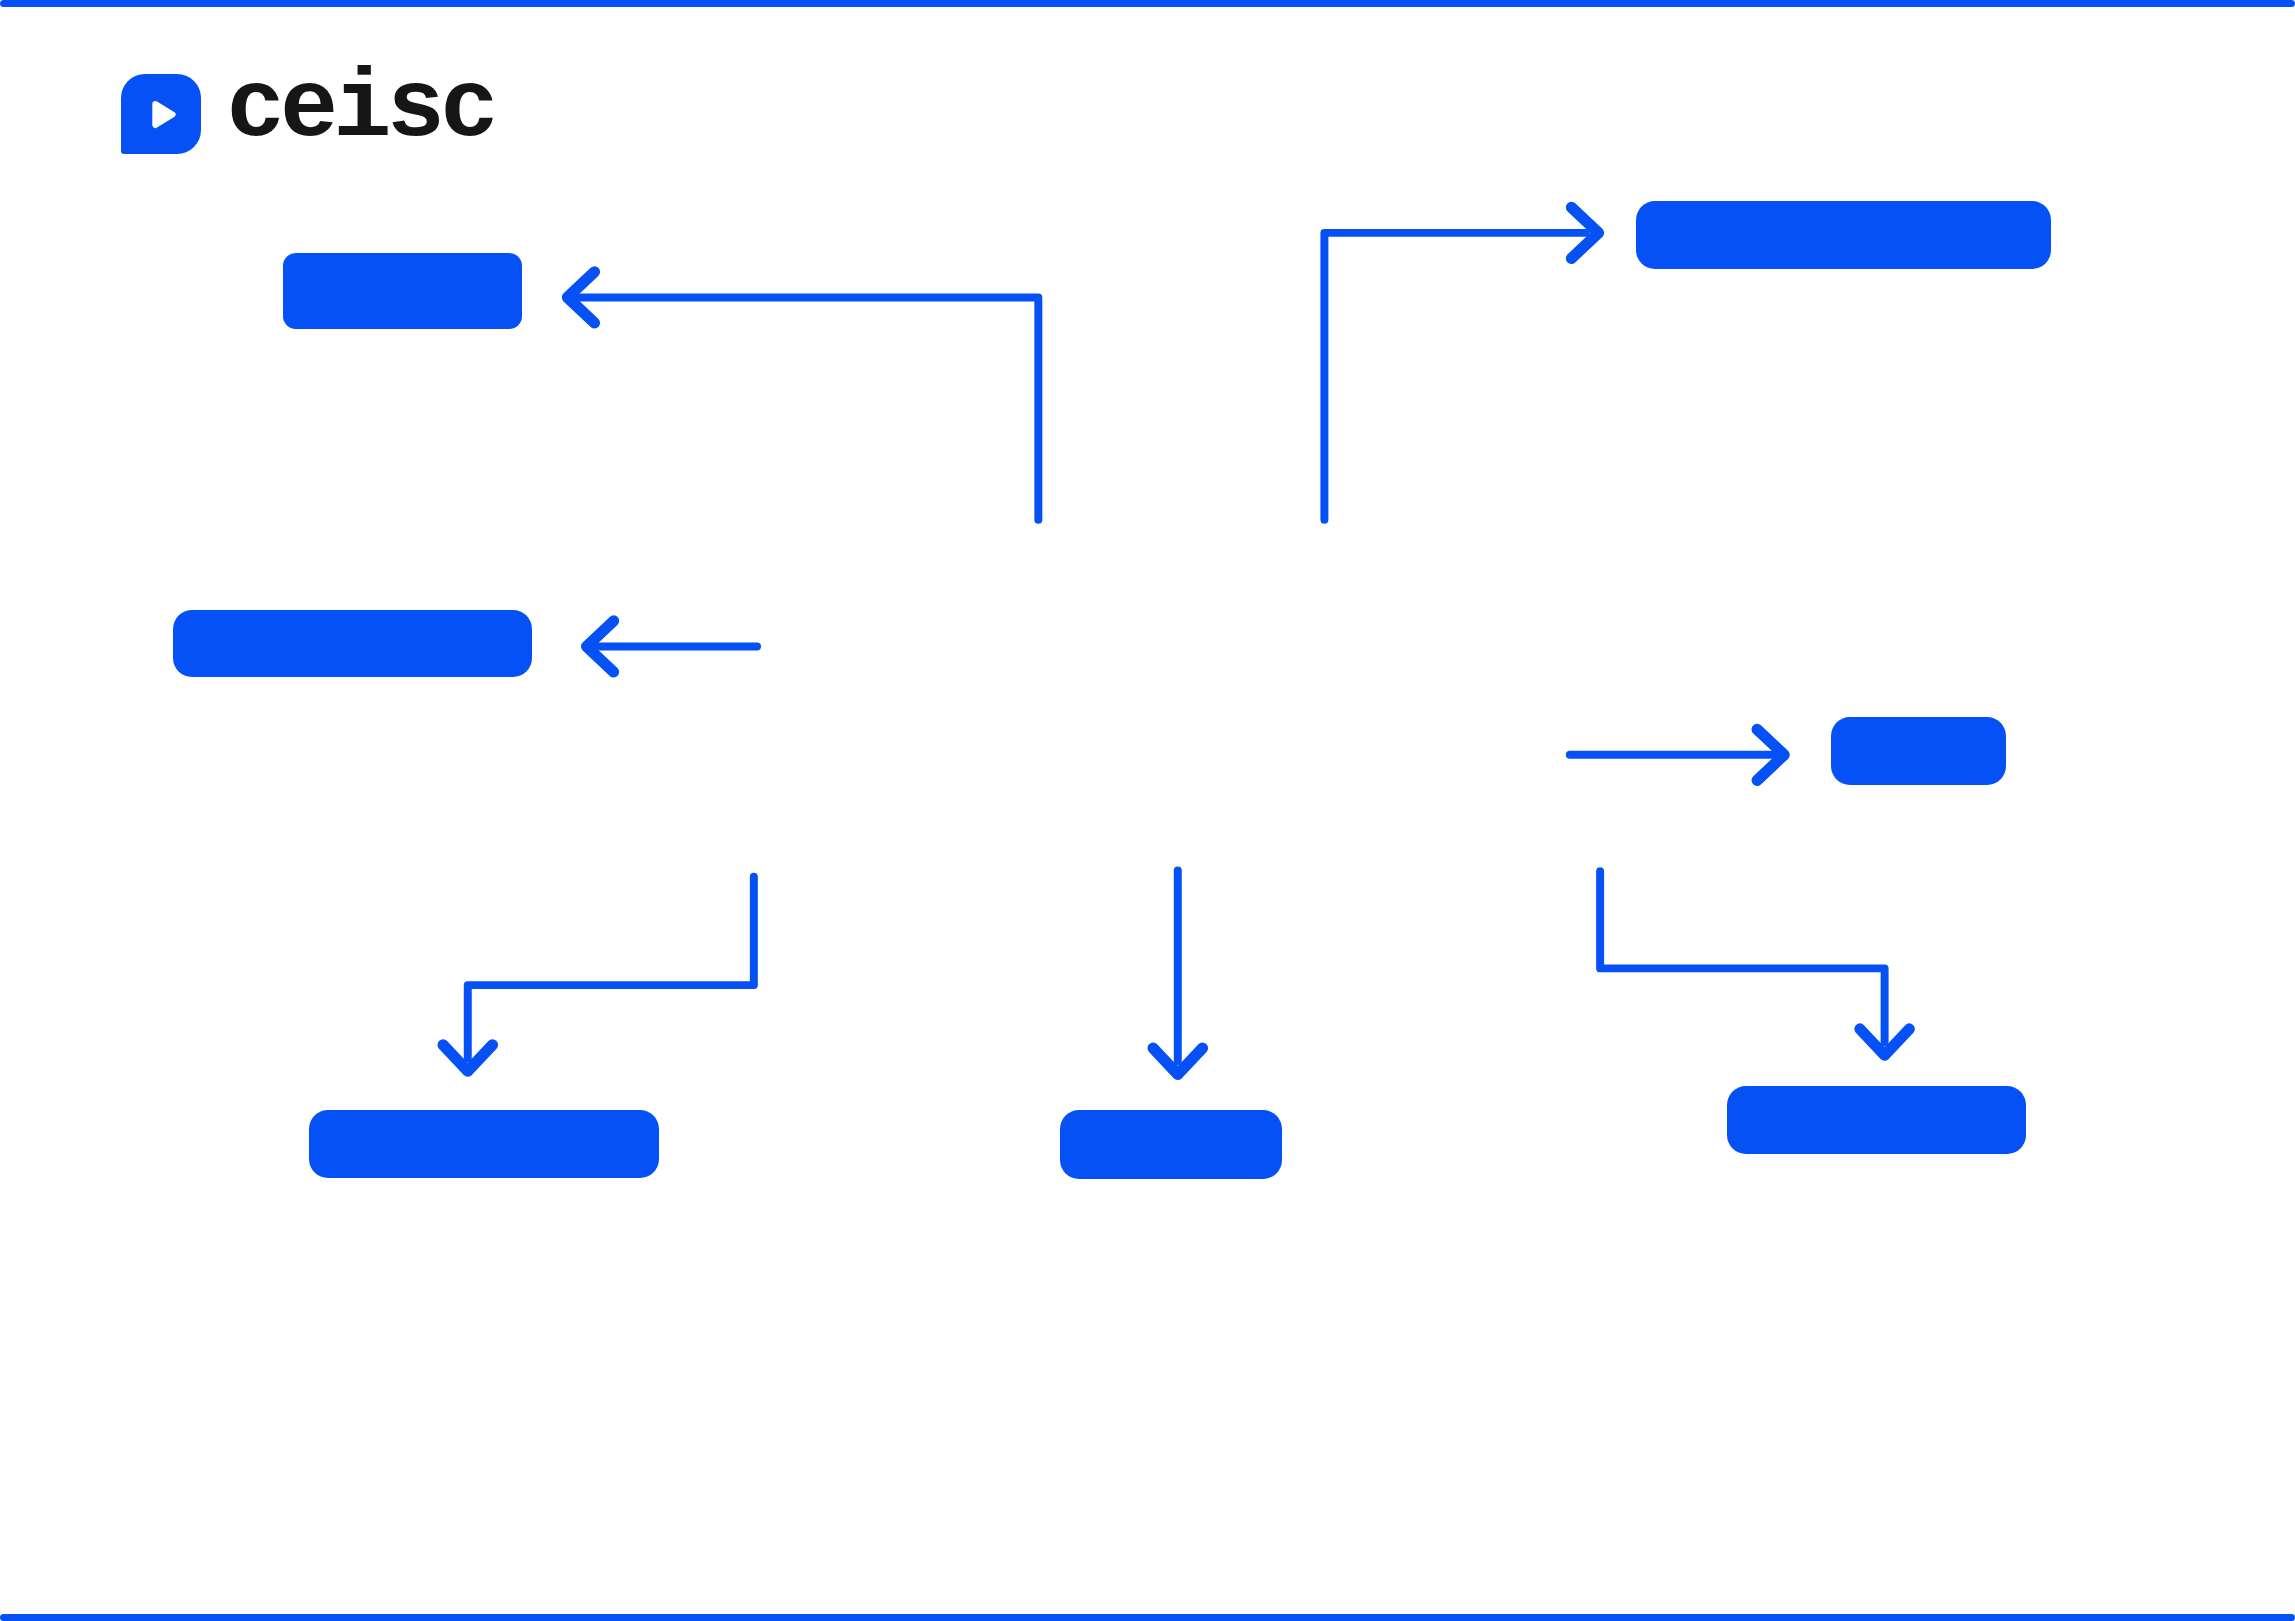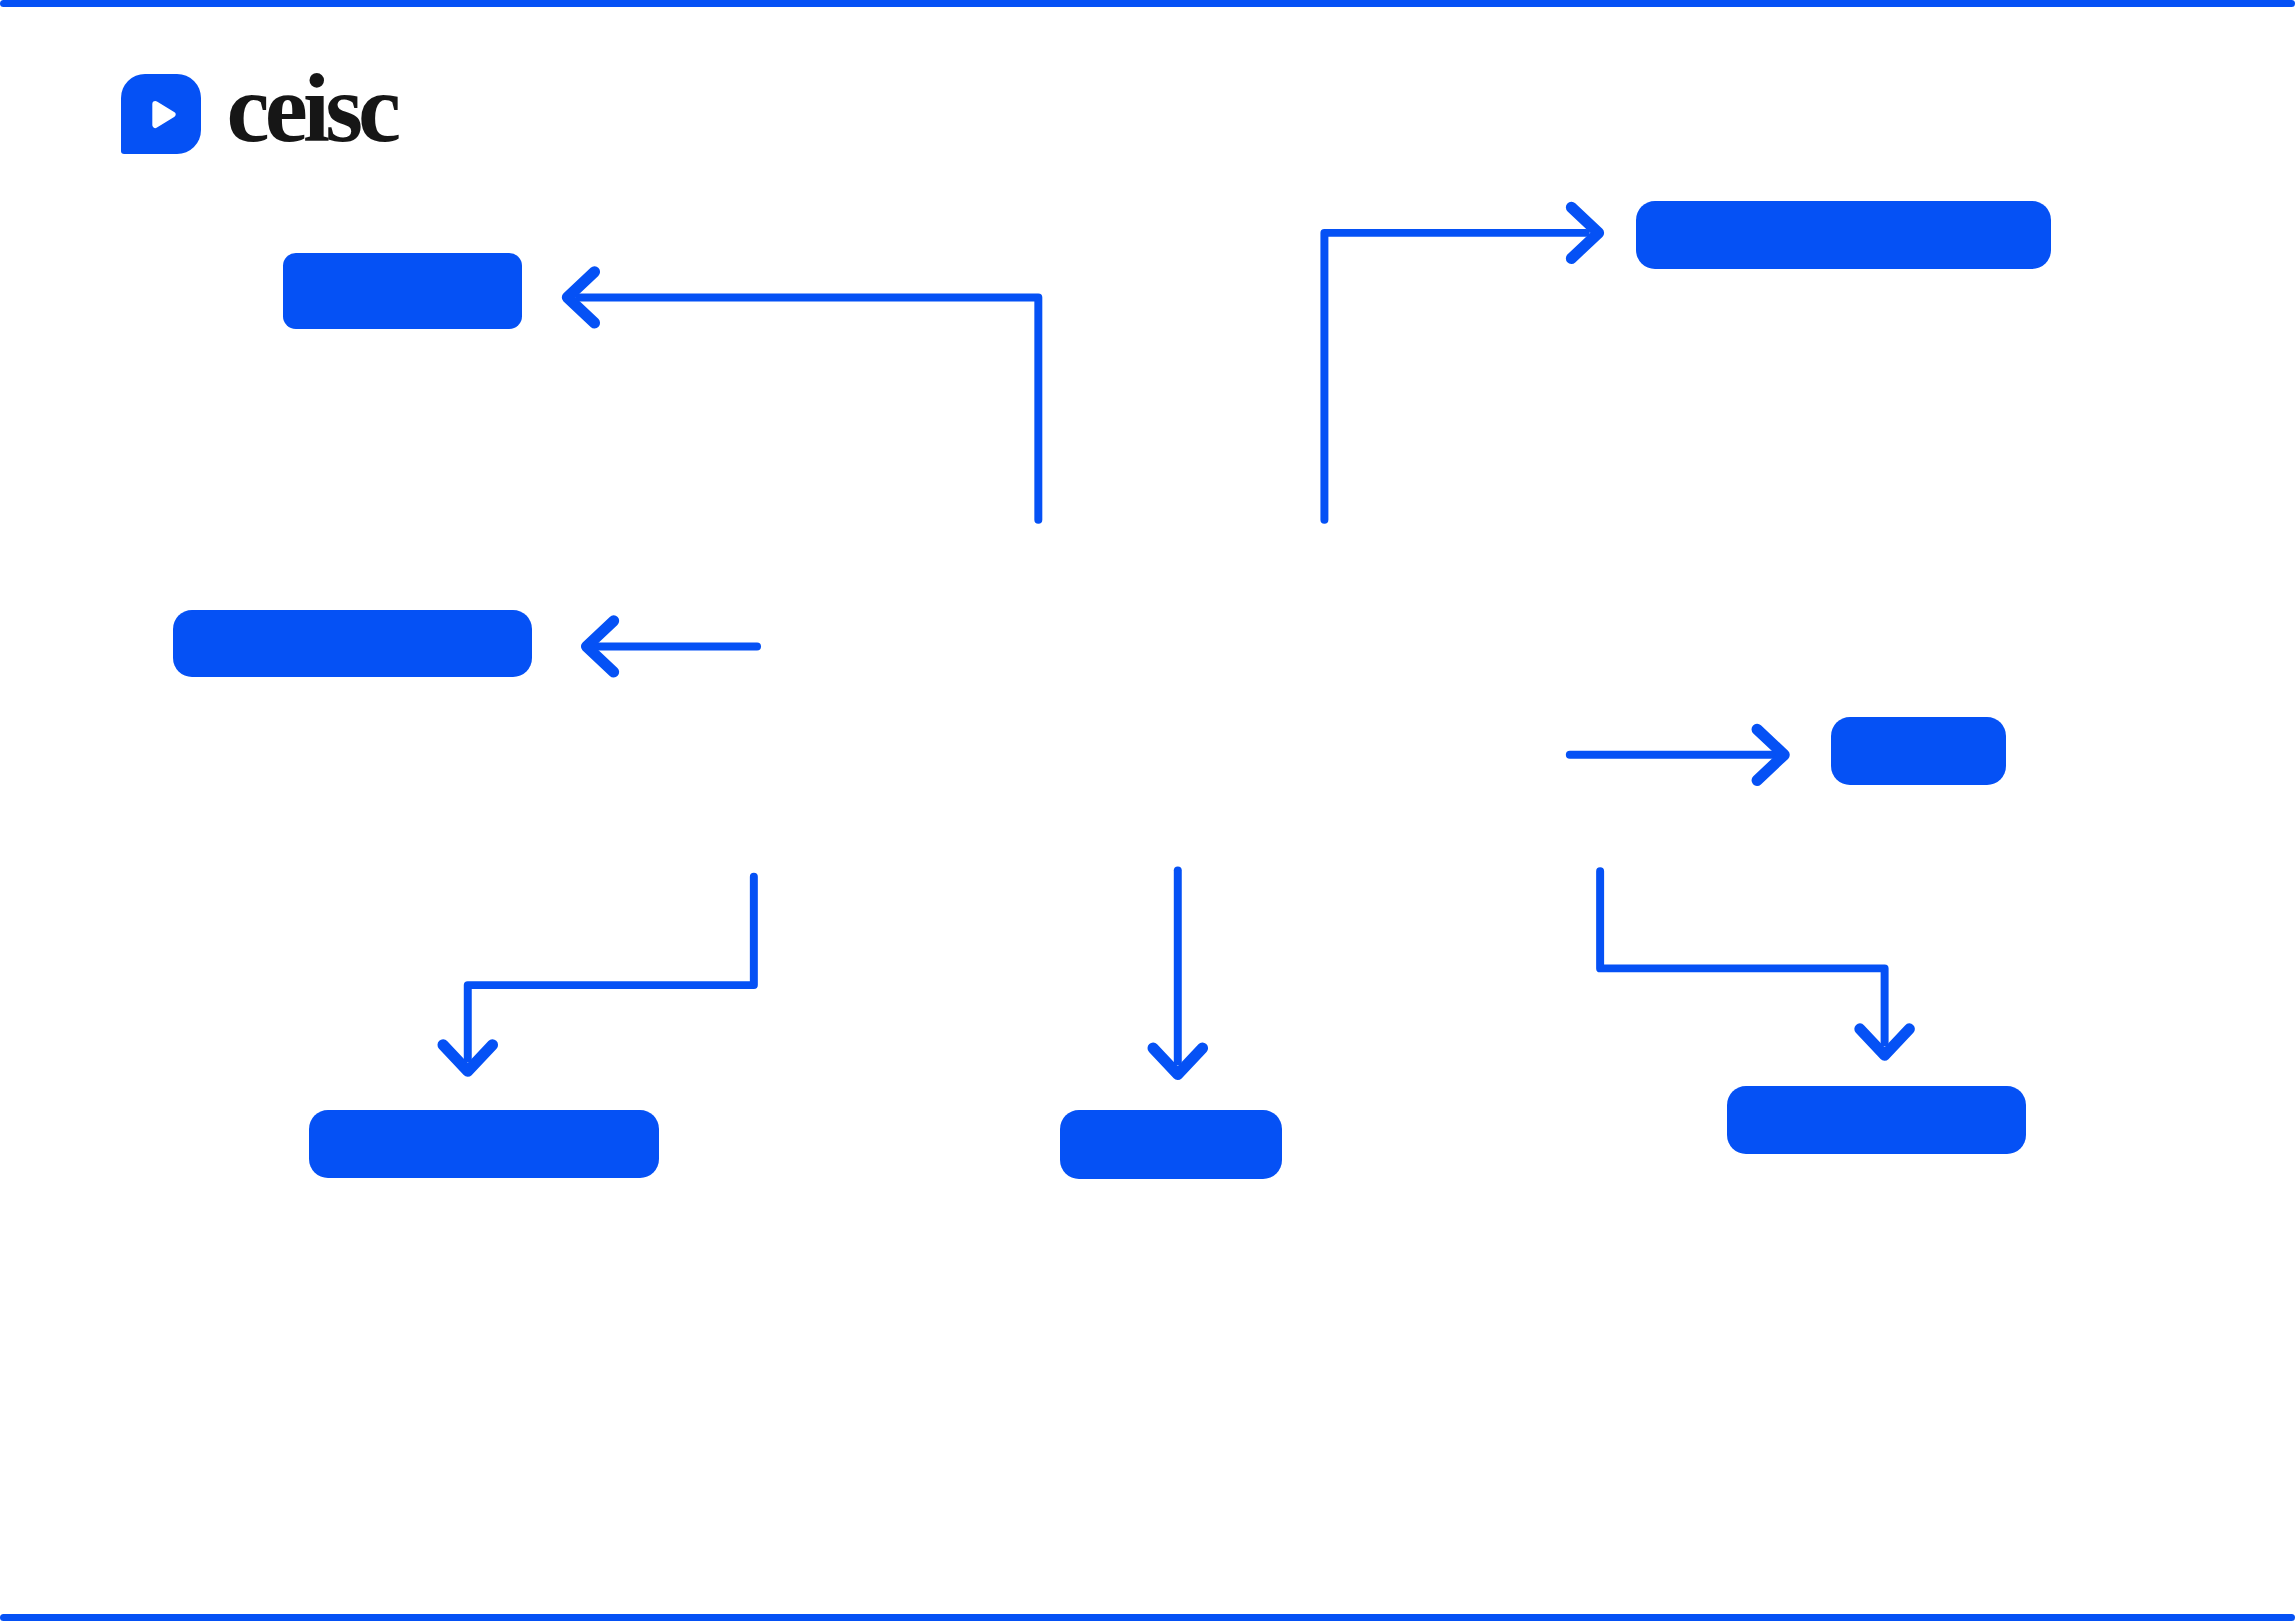--- a/index.html
+++ b/index.html
@@ -6,21 +6,21 @@
     --accent:#0551f5;
     --logo-text:#161616;
     --bg:#ffffff;
   }
   *{margin:0;padding:0;box-sizing:border-box;}
   html,body{width:2295px;height:1622px;background:var(--bg);overflow:hidden;}
   .page{
     position:relative;
     width:1928px;height:1622px;
     background:var(--bg);
-    font-family:Liberation Serif, serif;
+    font-family:Liberation Mono, monospace;
   }
   .edge-bar{
     position:absolute;left:0;width:2295px;height:7.2px;
     background:var(--accent);border-radius:4px;
   }
   .edge-bar.top{top:0;}
   .edge-bar.bottom{top:1614px;}
   .logo{
     position:absolute;left:121px;top:74px;
     display:flex;align-items:center;gap:25.5px;

